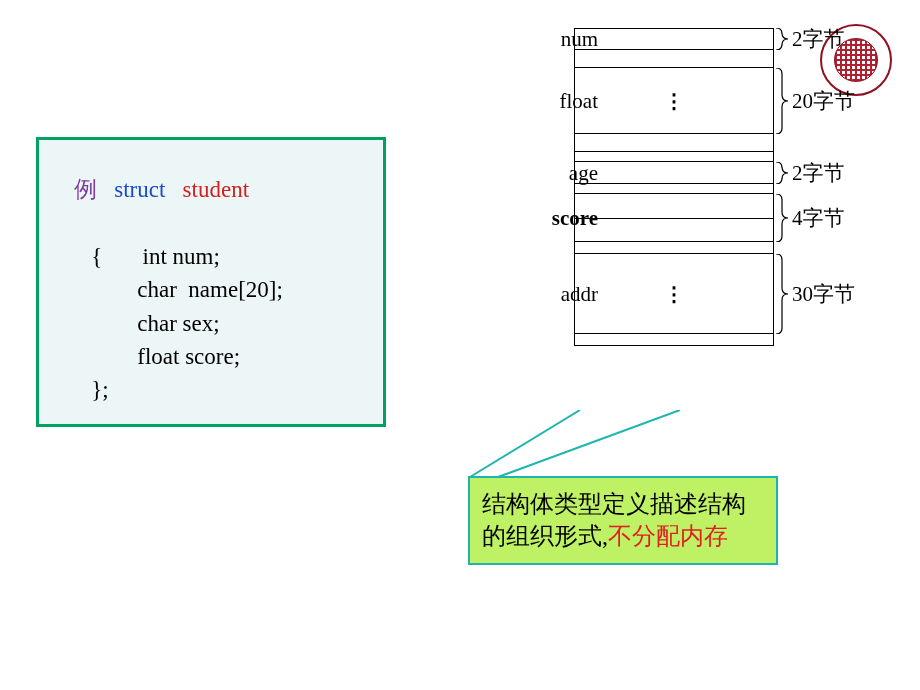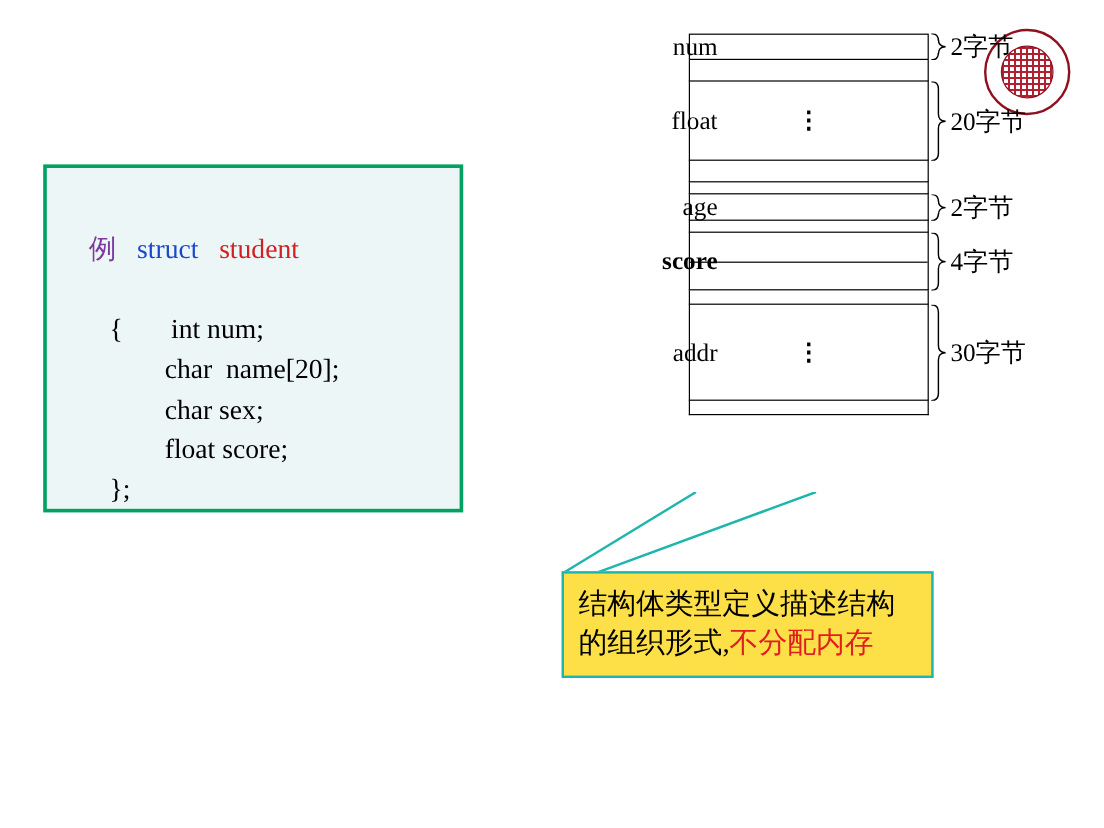--- a/index.html
+++ b/index.html
@@ -8,21 +8,21 @@
     .logo { position: absolute; top: 24px; right: 28px; width: 72px; height: 72px; }
     .logo-outer { position: absolute; width: 72px; height: 72px; border: 2px solid #901020; border-radius: 50%; }
     .logo-inner { position: absolute; top: 14px; left: 14px; width: 44px; height: 44px; border: 1.5px solid #901020; border-radius: 50%; background: repeating-linear-gradient(90deg, #b02030 0 2px, transparent 2px 5px), repeating-linear-gradient(0deg, #b02030 0 2px, transparent 2px 5px); }
     
     .code-box {
       position: absolute;
       top: 137px; left: 36px;
       width: 350px; height: 290px;
       border: 3px solid #00a261;
       background: #edf6f6;
-      padding: 18px 12px;
+      padding: 0 12px;
       font-size: 23px;
       line-height: 1.45;
       font-family: "Times New Roman", serif;
     }
     .ex-label { color: #7d3ba0; }
     .kw-struct { color: #1a48cc; }
     .kw-student { color: #d12020; }
     .code-line { white-space: pre; }
     
     .mem-diagram { position: absolute; top: 28px; left: 574px; width: 232px; }
@@ -34,21 +34,21 @@
     .vdots { position: absolute; left: 50%; top: 50%; transform: translate(-50%,-50%); font-size: 20px; letter-spacing: 0; line-height: 0.5; font-weight: bold; }
     
     .callout-box {
       position: absolute;
       top: 476px; left: 468px;
       width: 310px;
       border: 2px solid #1db5ad;
       padding: 10px 12px;
       font-size: 24px;
       line-height: 1.35;
-      background: #fde047;
+      background: #bef264;
     }
     .red-txt { color: #e02020; }
     
     .callout-lines { position: absolute; top: 410px; left: 420px; pointer-events: none; }
   </style>
 </head>
 <body>
 
 <div class="logo">
   <div class="logo-outer"></div>

